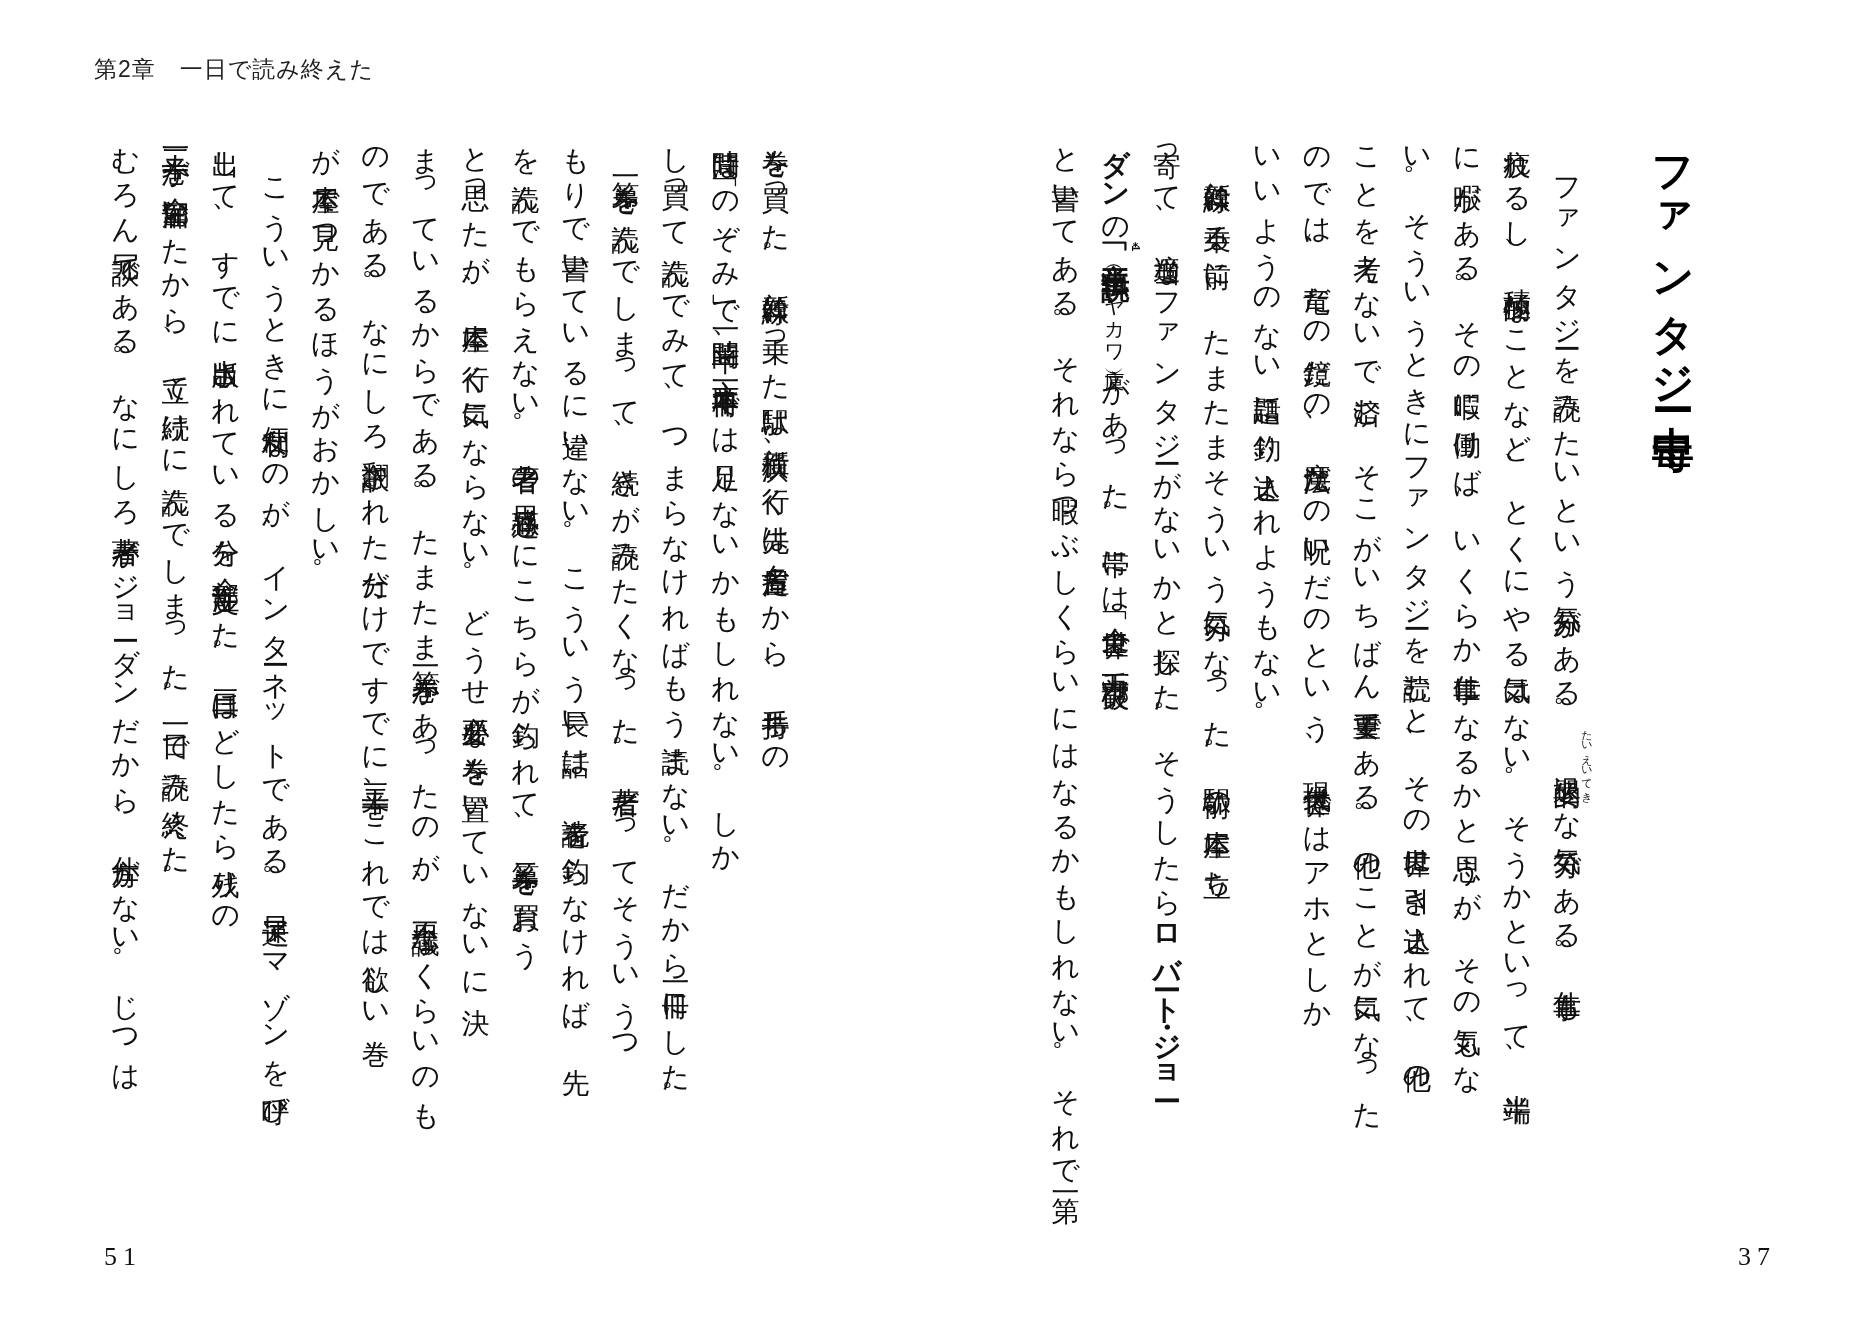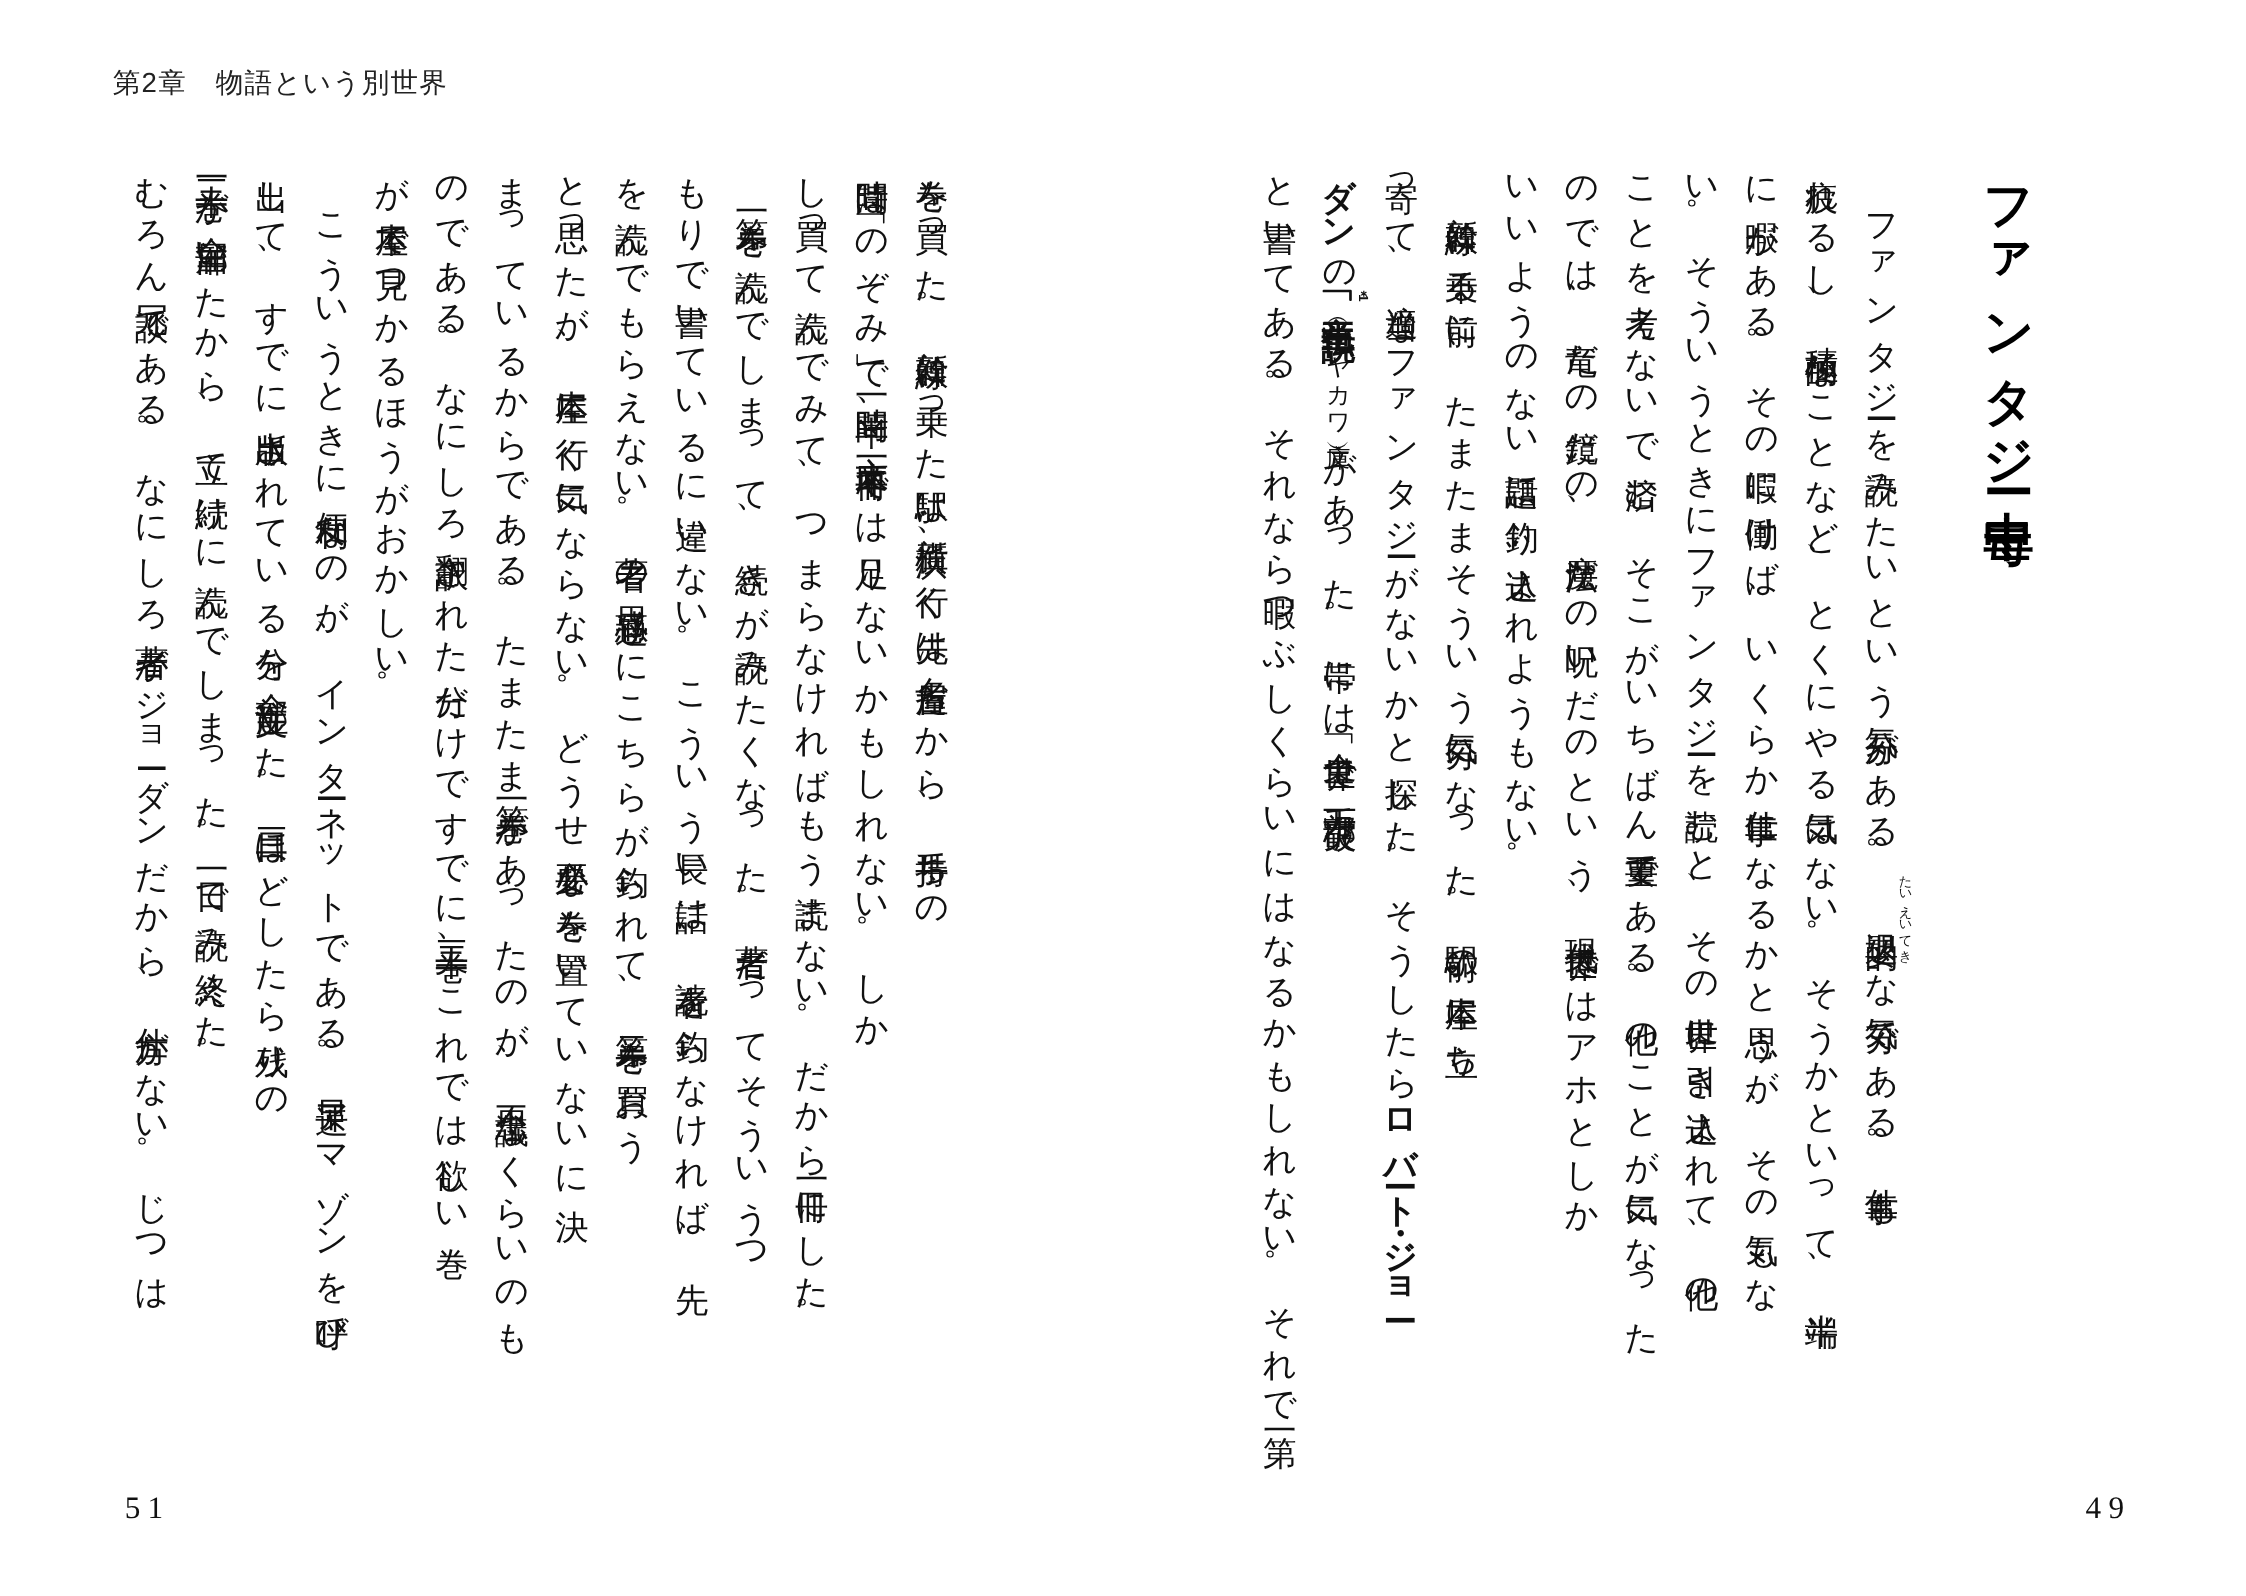--- a/index.html
+++ b/index.html
@@ -67,21 +67,21 @@
     letter-spacing:6px;
     color:#111111;
     font-family:"Liberation Serif", serif;
   }
   .page-num-right{ right:96px; }
   .page-num-left{ left:104px; }
 </style>
 </head>
 <body>
 
-<div class="chapter-header">第2章　物語という別世界</div>
+<div class="chapter-header">第2章　一日で読み終えた</div>
 
 <div class="page page-right">
   <div class="article-title">ファンタジー中毒</div>
 
 <div class="tcol"><span>　ファンタジーを読みたいという気分がある。</span><ruby>退嬰的<rt>たいえいてき</rt></ruby><span>な気分である。仕事も</span></div>
     <div class="tcol"><span>疲れるし、積極的なことなど、とくにやる気はない。そうかといって、半端</span></div>
     <div class="tcol"><span>に暇がある。その暇に働けば、いくらか仕事になるかと思うが、その気もな</span></div>
     <div class="tcol"><span>い。そういうときにファンタジーを読むと、その世界に引き込まれて、他の</span></div>
     <div class="tcol"><span>ことを考えないで済む。そこがいちばん重要である。他のことが気になった</span></div>
     <div class="tcol"><span>のでは、竜だの鏡だの、魔法だの呪いだのという、現代世界ではアホとしか</span></div>
@@ -103,15 +103,15 @@
     <div class="tcol"><span>と思ったが、本屋に行く気にならない。どうせ必要な巻を置いていないに決</span></div>
     <div class="tcol"><span>まっているからである。たまたま第一巻があったのが、不思議なくらいのも</span></div>
     <div class="tcol"><span>のである。なにしろ翻訳された分だけですでに三十二巻、これでは欲しい巻</span></div>
     <div class="tcol"><span>が本屋で見つかるほうがおかしい。</span></div>
     <div class="tcol"><span>　こういうときに便利なのが、インターネットである。早速アマゾンを呼び</span></div>
     <div class="tcol"><span>出して、すでに出版されている分を全部注文した。三日ほどしたら残りの</span></div>
     <div class="tcol"><span>三十一巻が全部届いたから、立て続けに読んでしまった。一日で読み終えた。</span></div>
     <div class="tcol"><span>むろん冗談である。なにしろ著者がジョーダンだから、仕方がない。じつは</span></div>
   </div>
 
-<div class="page-num page-num-right">49</div>
+<div class="page-num page-num-right">37</div>
 
 <div class="page-num page-num-left">51</div>
 
 </body></html>

